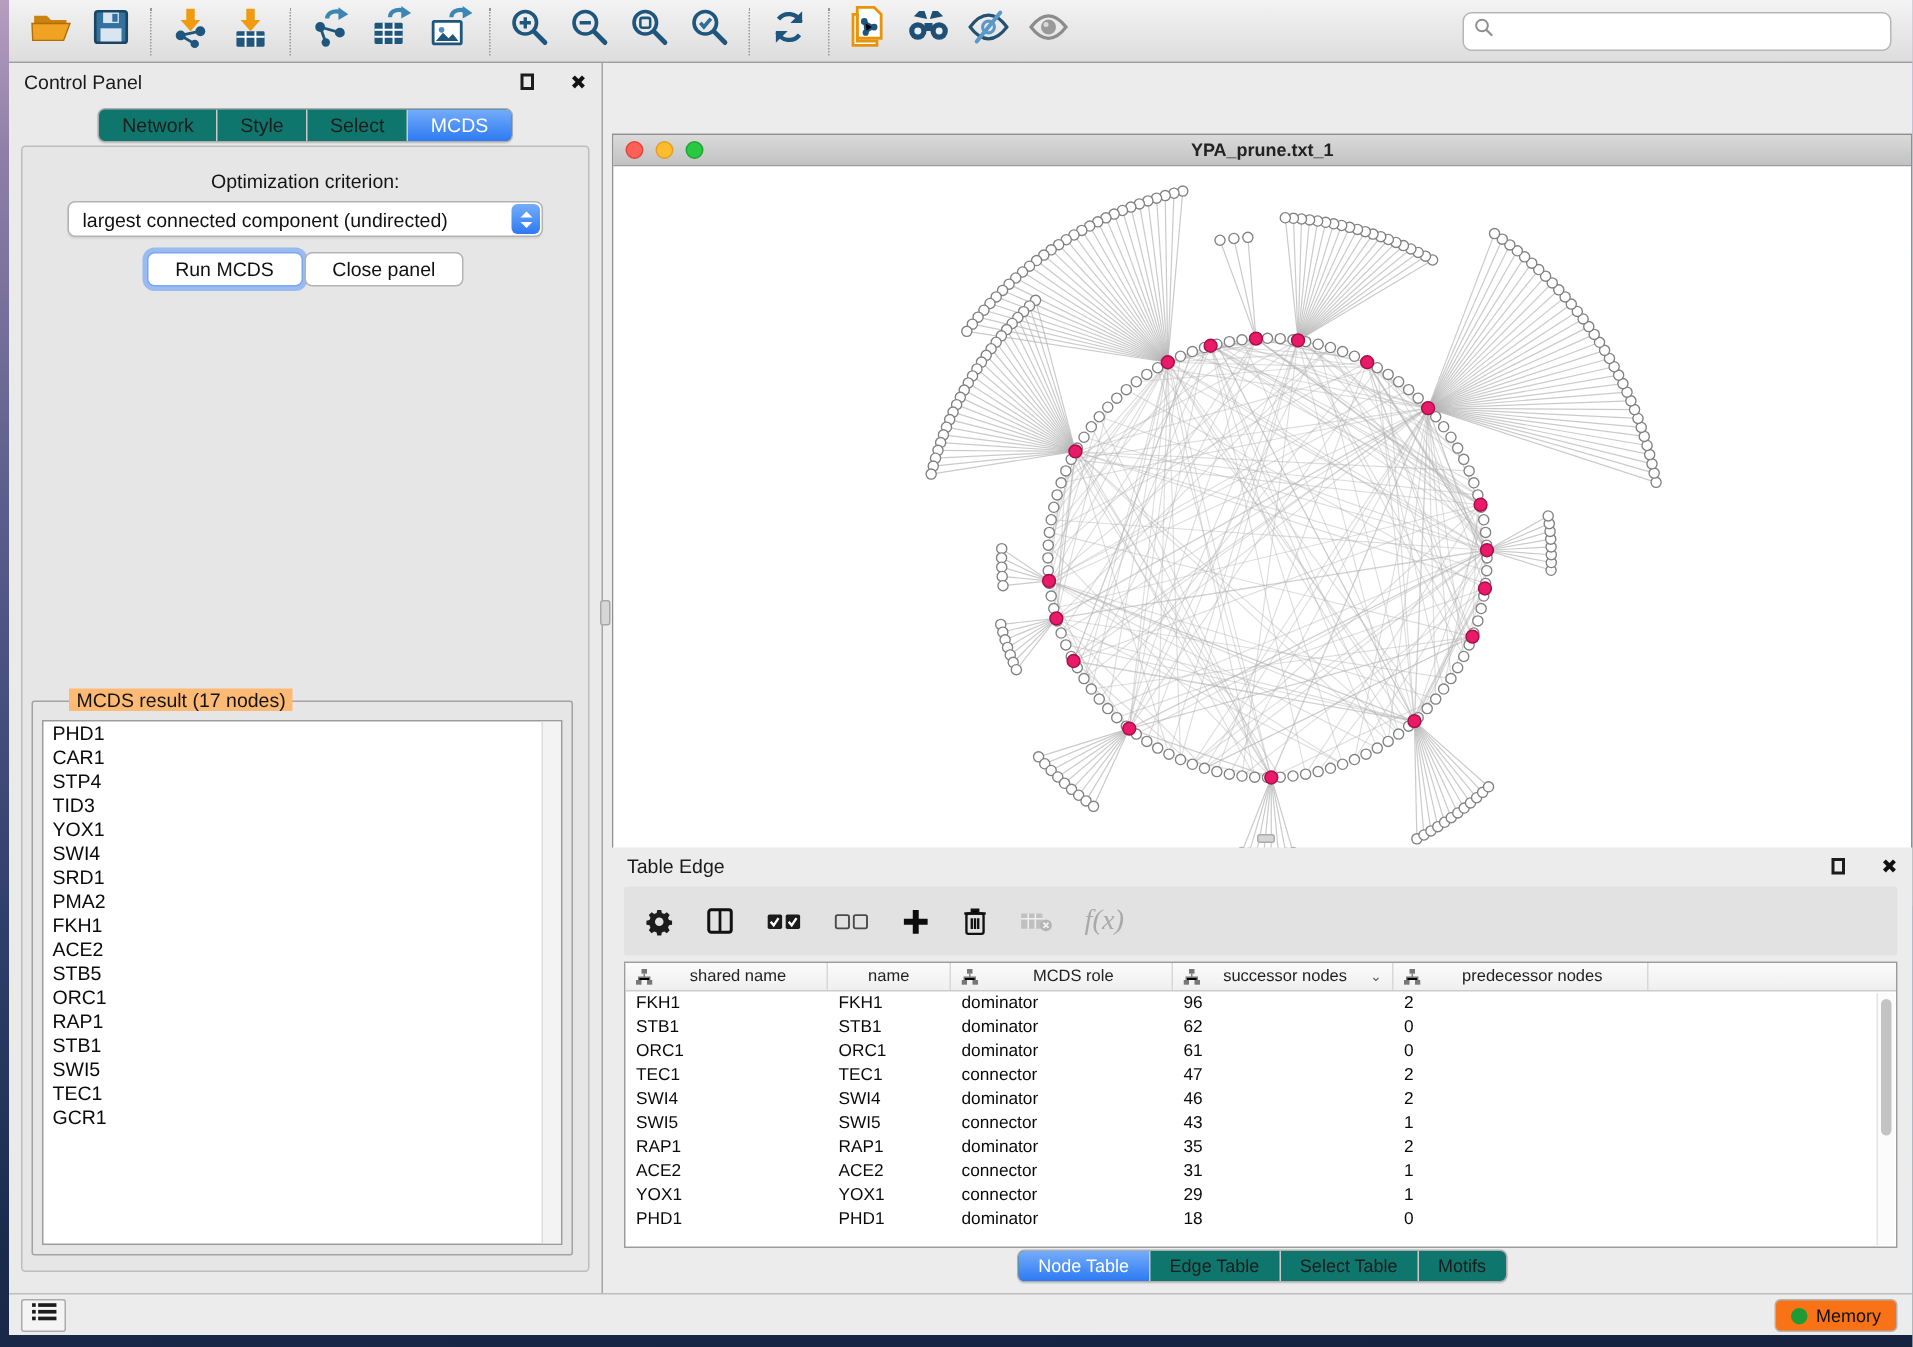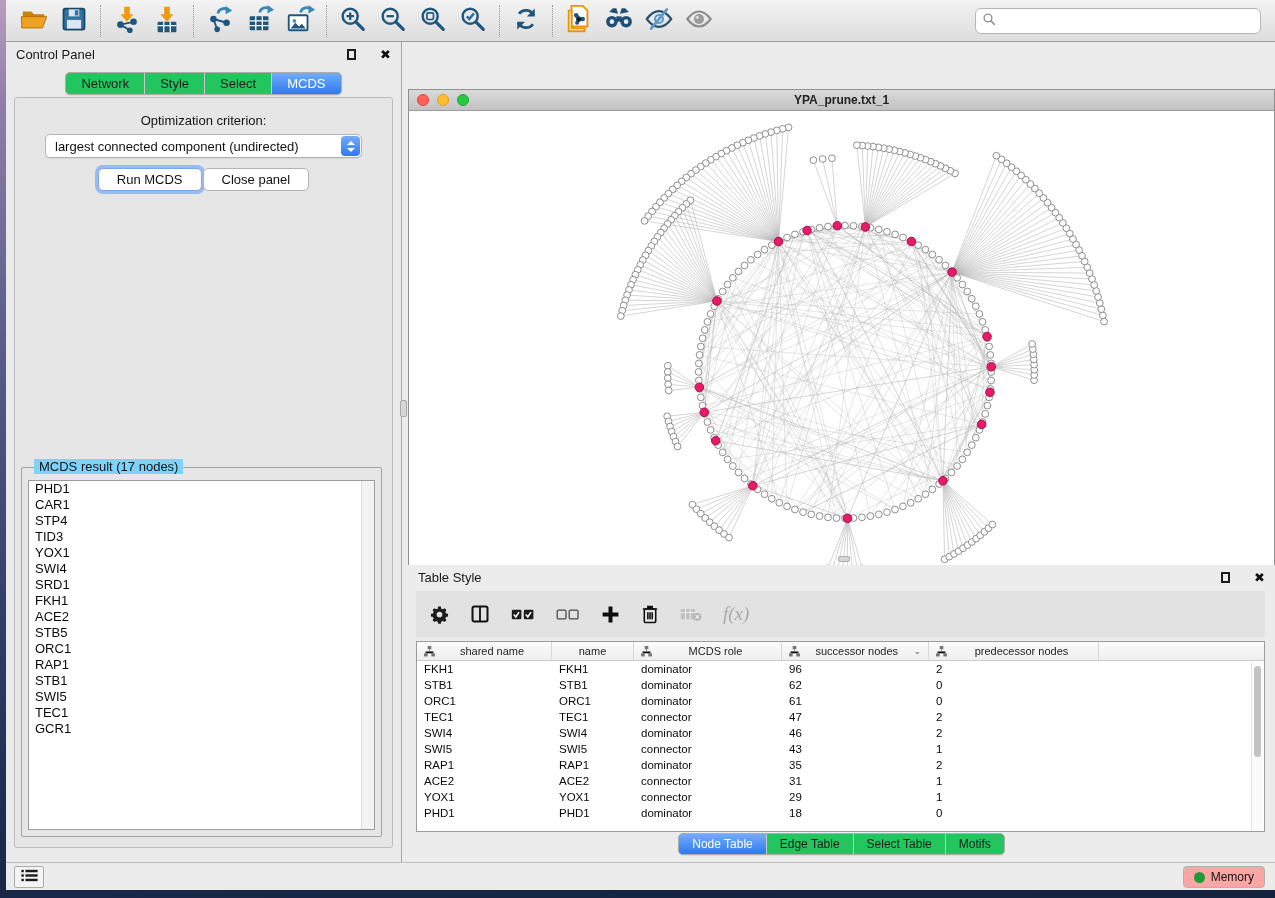--- a/index.html
+++ b/index.html
@@ -25,21 +25,21 @@
   #control-panel { position:absolute; left:0; top:42px; width:396px; bottom:28px;
     background:#eaeaea; border-right:1px solid #a5a5a5; }
   .panel-header { height:24px; display:flex; align-items:center; padding:0 10px;gap:10px; }
   .panel-title { font-size:13px; color:#1a1a1a; }
   .panel-header .spacer { flex:1; }
   .float-box { width:9px; height:11px; border:2px solid #1c1c1c; margin-right:14px; }
   .close-x { font-size:13px; font-weight:bold; color:#111; line-height:1; }
 
   #cp-tabs-row { position:absolute; left:0; top:30px; width:100%; text-align:center; }
   .segmented { display:inline-flex; border:1px solid #adadad; border-radius:5px;
-    background:#22c55e; overflow:hidden; font-size:13px;
+    background:#0f766e; overflow:hidden; font-size:13px;
     box-shadow:0 1px 1px rgba(0,0,0,.08); }
   .segmented .seg { padding:3px 15px; color:#1c1c1c; border-right:1px solid #c9c9c9; }
   .segmented .seg:last-child { border-right:none; }
   .segmented .seg.active { background:linear-gradient(#74acfa,#2d7af3); color:#fff; }
 
   #cp-panel { position:absolute; left:8px; right:8px; top:55px; bottom:14px;
     background:#e6e6e6; border:1px solid #bdbdbd; border-radius:3px; }
   #criterion-label { position:absolute; top:15px; width:100%; text-align:center;
     font-size:13px; color:#141414; }
   #criterion-select { position:absolute; left:30px; right:30px; top:36px; height:24px;
@@ -52,21 +52,21 @@
   .chev-up, .chev-down { width:0; height:0; border-left:4px solid transparent; border-right:4px solid transparent; }
   .chev-up { border-bottom:4px solid #fff; margin-bottom:3px; }
   .chev-down { border-top:4px solid #fff; }
   #cp-buttons { position:absolute; top:70px; width:100%; display:flex; justify-content:center; gap:1px; }
   .mac-btn { background:#fff; border:1px solid #b3b3b3; border-radius:5px;
     font-size:13px; color:#111; padding:3px 18px; font-family:"Liberation Sans",sans-serif; }
   .mac-btn.focused { box-shadow:0 0 0 3px rgba(90,152,250,.55); border-color:#7aa8ef; }
 
   #mcds-group { position:absolute; left:6px; right:10px; top:369px; bottom:10px;
     border:1px solid #a3a3a3; border-radius:2px; }
-  #mcds-group-label { position:absolute; top:-9px; left:12px; background:#7dd3fc;
+  #mcds-group-label { position:absolute; top:-9px; left:24px; background:#fdba74;
     padding:0 5px; font-size:13px; color:#141414; }
   #mcds-list { position:absolute; left:6px; right:6px; top:12px; bottom:6px;
     background:#fff; border:1px solid #9c9c9c; overflow:hidden; }
   .mcds-item { font-size:13px; color:#0b0b0b; line-height:16px; padding-left:6px; }
   #mcds-scroll { position:absolute; right:0; top:0; bottom:0; width:13px;
     background:#f3f3f3; border-left:1px solid #dedede; }
 
   
   #v-grabber { position:absolute; left:394px; top:400px; width:7px; height:17px;
     background:#d6d6d6; border:1px solid #a8a8a8; border-radius:2px; }
@@ -117,21 +117,21 @@
   #tp-tabs-row { position:absolute; left:0; right:0; top:268px; text-align:center; }
   #tp-tabs-row .seg { font-size:12px; padding:3px 13px; }
 
   
   #status-bar { position:absolute; left:0; right:0; bottom:0; height:28px;
     background:#ececec; border-top:1px solid #bdbdbd; }
   #tasks-btn { position:absolute; left:8px; top:3px; width:30px; height:22px;
     background:#f4f4f4; border:1px solid #ababab; border-radius:2px;
     display:flex; align-items:center; justify-content:center; }
   #memory-btn { position:absolute; right:10px; top:3px; height:22px;
-    background:#fca5a5; border:1px solid #b2b2b2; border-radius:4px;
+    background:#f97316; border:1px solid #b2b2b2; border-radius:4px;
     display:flex; align-items:center; gap:6px; padding:0 10px; font-size:12px; color:#111; }
   #memory-dot { width:11px; height:11px; border-radius:50%; background:#1f9b36; }
 </style>
 </head>
 <body>
 
 <div id="app-window">
 
   <div id="toolbar">
     <div class="tb-btn">
@@ -351,20 +351,21 @@
         <div id="mcds-group-label">MCDS result (17 nodes)</div>
         <div id="mcds-list">
           <div id="mcds-scroll"></div>
         <div class="mcds-item">PHD1</div>
             <div class="mcds-item">CAR1</div>
             <div class="mcds-item">STP4</div>
             <div class="mcds-item">TID3</div>
             <div class="mcds-item">YOX1</div>
             <div class="mcds-item">SWI4</div>
             <div class="mcds-item">SRD1</div>
+            <div class="mcds-item">PMA2</div>
             <div class="mcds-item">FKH1</div>
             <div class="mcds-item">ACE2</div>
             <div class="mcds-item">STB5</div>
             <div class="mcds-item">ORC1</div>
             <div class="mcds-item">RAP1</div>
             <div class="mcds-item">STB1</div>
             <div class="mcds-item">SWI5</div>
             <div class="mcds-item">TEC1</div>
             <div class="mcds-item">GCR1</div>
           </div>
@@ -1046,21 +1047,21 @@
           <circle cx="290.8052813808638" cy="277.365684100345" r="4.3" fill="#e91a67" stroke="#a80f4b" stroke-width="1"></circle>
           <circle cx="308.43090305050885" cy="190.73298582378845" r="4.3" fill="#e91a67" stroke="#a80f4b" stroke-width="1"></circle>
         </svg>
     </div>
   </div>
 
   <div id="h-grabber"></div>
 
   <div id="table-panel">
     <div class="panel-header">
-      <span class="panel-title">Table Style</span>
+      <span class="panel-title">Table Edge</span>
       <span class="spacer"></span>
       <span class="float-box"></span>
       <span class="close-x">✖</span>
     </div>
 
     <div id="tp-toolbar">
       <span class="tp-icon">
         <svg width="19" height="19" viewBox="0 0 24 24">
             <path fill="#1c1c1c" d="M10.3 2h3.4l.5 2.6 2 .8 2.2-1.4 2.4 2.4-1.4 2.2.8 2 2.6.5v3.4l-2.6.5-.8 2 1.4 2.2-2.4 2.4-2.2-1.4-2 .8-.5 2.6h-3.4l-.5-2.6-2-.8-2.2 1.4-2.4-2.4 1.4-2.2-.8-2-2.6-.5v-3.4l2.6-.5.8-2-1.4-2.2 2.4-2.4 2.2 1.4 2-.8z"></path>
             <circle cx="12" cy="12" r="3.6" fill="#e2e2e2"></circle>

